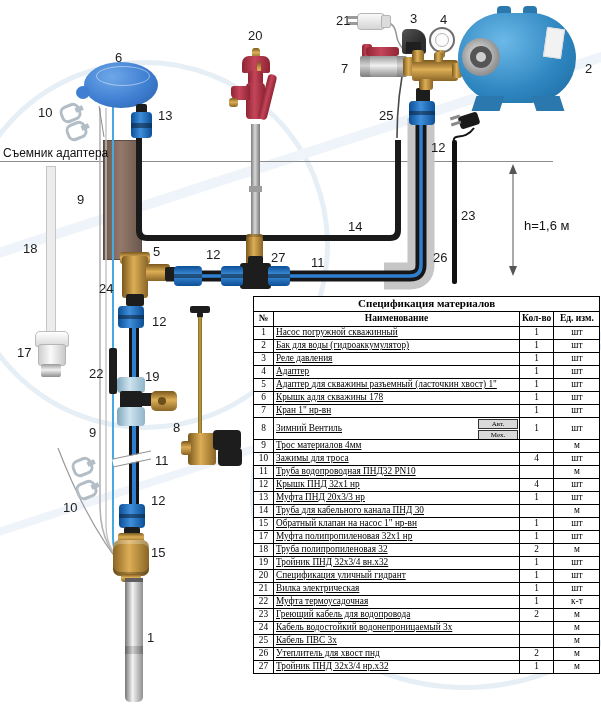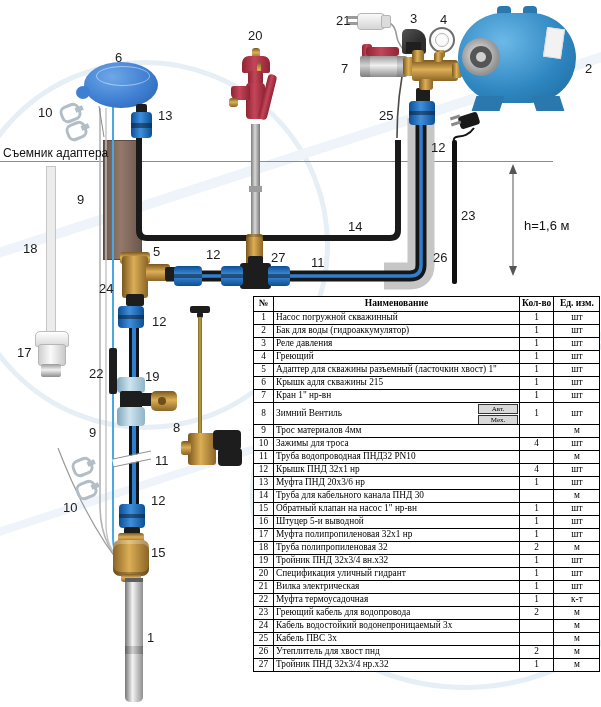--- a/index.html
+++ b/index.html
@@ -27,21 +27,21 @@
   .clamp:after{content:"";position:absolute;right:-6px;top:3px;width:8px;height:5px;background:#b3bdc6;}
   
   #spec{position:absolute;left:253px;top:296px;z-index:5;border-collapse:collapse;table-layout:fixed;
         font-family:"Liberation Serif",serif;color:#000;background:#fff;}
   #spec td{border:1px solid #000;font-size:9.3px;line-height:1.05;padding:0 2px;height:12px;
            overflow:hidden;white-space:nowrap;}
   #spec td.t-title{font-size:11px;font-weight:bold;text-align:center;height:14px;}
   #spec td.hdr{font-weight:bold;text-align:center;font-size:9.5px;height:14px;}
   #spec td.c-num,#spec td.c-qty,#spec td.c-unit{text-align:center;}
   #spec tr.tall td{height:21px;}
-  .namecell{position:relative;}
+  .namecell{position:relative;text-decoration:underline;}
   .subbox{position:absolute;right:1px;top:1px;width:40px;z-index:2;display:block;}
   .subcell{display:block;border:1px solid #333;background:#d9d9d9;font-size:7px;line-height:8px;
            height:8px;text-align:center;margin-bottom:1px;}
   svg .ln{fill:none;}
 </style>
 </head>
 <body>
 
 <div id="canvas">
 
@@ -260,20 +260,23 @@
 
   <table id="spec">
     <colgroup>
         <col style="width:20px">
         <col style="width:246px">
         <col style="width:33px">
         <col style="width:46px">
       </colgroup>
     <tbody>
       <tr>
+        <td class="t-title" colspan="4">Спецификация материалов</td>
+      </tr>
+      <tr>
         <td class="hdr">№</td>
         <td class="hdr">Наименование</td>
         <td class="hdr">Кол-во</td>
         <td class="hdr">Ед. изм.</td>
       </tr>
     </tbody>
     <tbody id="spec-rows">
         <tr>
           <td class="c-num">1</td>
           <td class="c-name namecell">Насос погружной скважинный</td>
@@ -287,33 +290,33 @@
           <td class="c-unit">шт</td>
         </tr>
         <tr>
           <td class="c-num">3</td>
           <td class="c-name namecell">Реле давления</td>
           <td class="c-qty">1</td>
           <td class="c-unit">шт</td>
         </tr>
         <tr>
           <td class="c-num">4</td>
-          <td class="c-name namecell">Греющий</td>
+          <td class="c-name namecell">Адаптер</td>
           <td class="c-qty">1</td>
           <td class="c-unit">шт</td>
         </tr>
         <tr>
           <td class="c-num">5</td>
           <td class="c-name namecell">Адаптер для скважины разъемный (ласточкин хвост) 1"</td>
           <td class="c-qty">1</td>
           <td class="c-unit">шт</td>
         </tr>
         <tr>
           <td class="c-num">6</td>
-          <td class="c-name namecell">Крышк адля скважины 215</td>
+          <td class="c-name namecell">Крышк адля скважины 178</td>
           <td class="c-qty">1</td>
           <td class="c-unit">шт</td>
         </tr>
         <tr>
           <td class="c-num">7</td>
           <td class="c-name namecell">Кран 1" нр-вн</td>
           <td class="c-qty">1</td>
           <td class="c-unit">шт</td>
         </tr>
         <tr class="tall">
@@ -344,43 +347,37 @@
           <td class="c-unit">м</td>
         </tr>
         <tr>
           <td class="c-num">12</td>
           <td class="c-name namecell">Крышк ПНД 32х1 нр</td>
           <td class="c-qty">4</td>
           <td class="c-unit">шт</td>
         </tr>
         <tr>
           <td class="c-num">13</td>
-          <td class="c-name namecell">Муфта ПНД 20х3/6 нр</td>
+          <td class="c-name namecell">Муфта ПНД 20х3/3 нр</td>
           <td class="c-qty">1</td>
           <td class="c-unit">шт</td>
         </tr>
         <tr>
           <td class="c-num">14</td>
           <td class="c-name namecell">Труба для кабельного канала ПНД 30</td>
           <td class="c-qty"></td>
           <td class="c-unit">м</td>
         </tr>
         <tr>
           <td class="c-num">15</td>
           <td class="c-name namecell">Обратный клапан на насос 1" нр-вн</td>
           <td class="c-qty">1</td>
           <td class="c-unit">шт</td>
         </tr>
         <tr>
-          <td class="c-num">16</td>
-          <td class="c-name namecell">Штуцер 5-и выводной</td>
-          <td class="c-qty">1</td>
-          <td class="c-unit">шт</td>
-        </tr>
-        <tr>
           <td class="c-num">17</td>
           <td class="c-name namecell">Муфта полипропиленовая 32х1 нр</td>
           <td class="c-qty">1</td>
           <td class="c-unit">шт</td>
         </tr>
         <tr>
           <td class="c-num">18</td>
           <td class="c-name namecell">Труба полипропиленовая 32</td>
           <td class="c-qty">2</td>
           <td class="c-unit">м</td>

